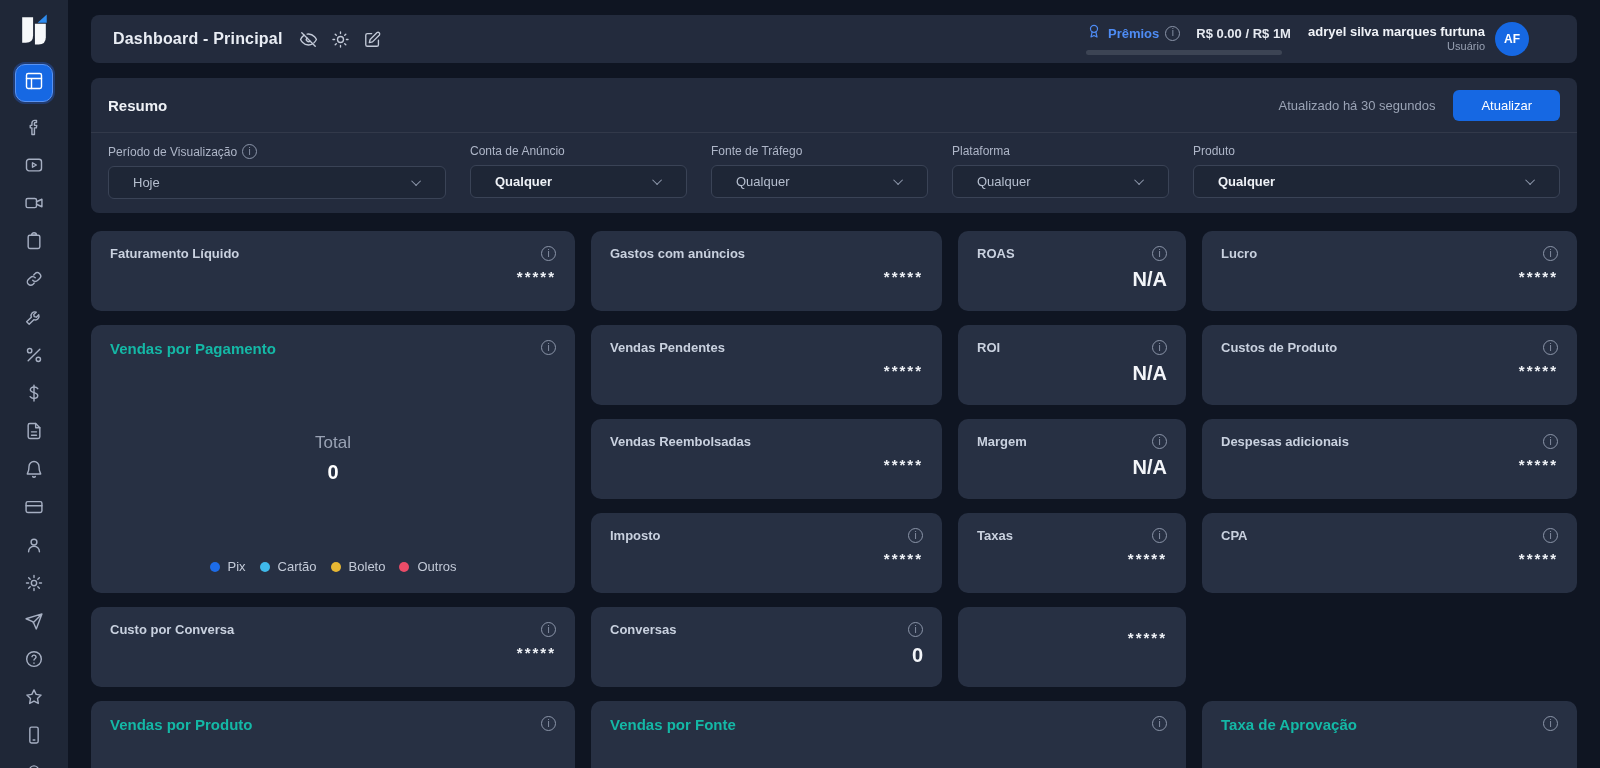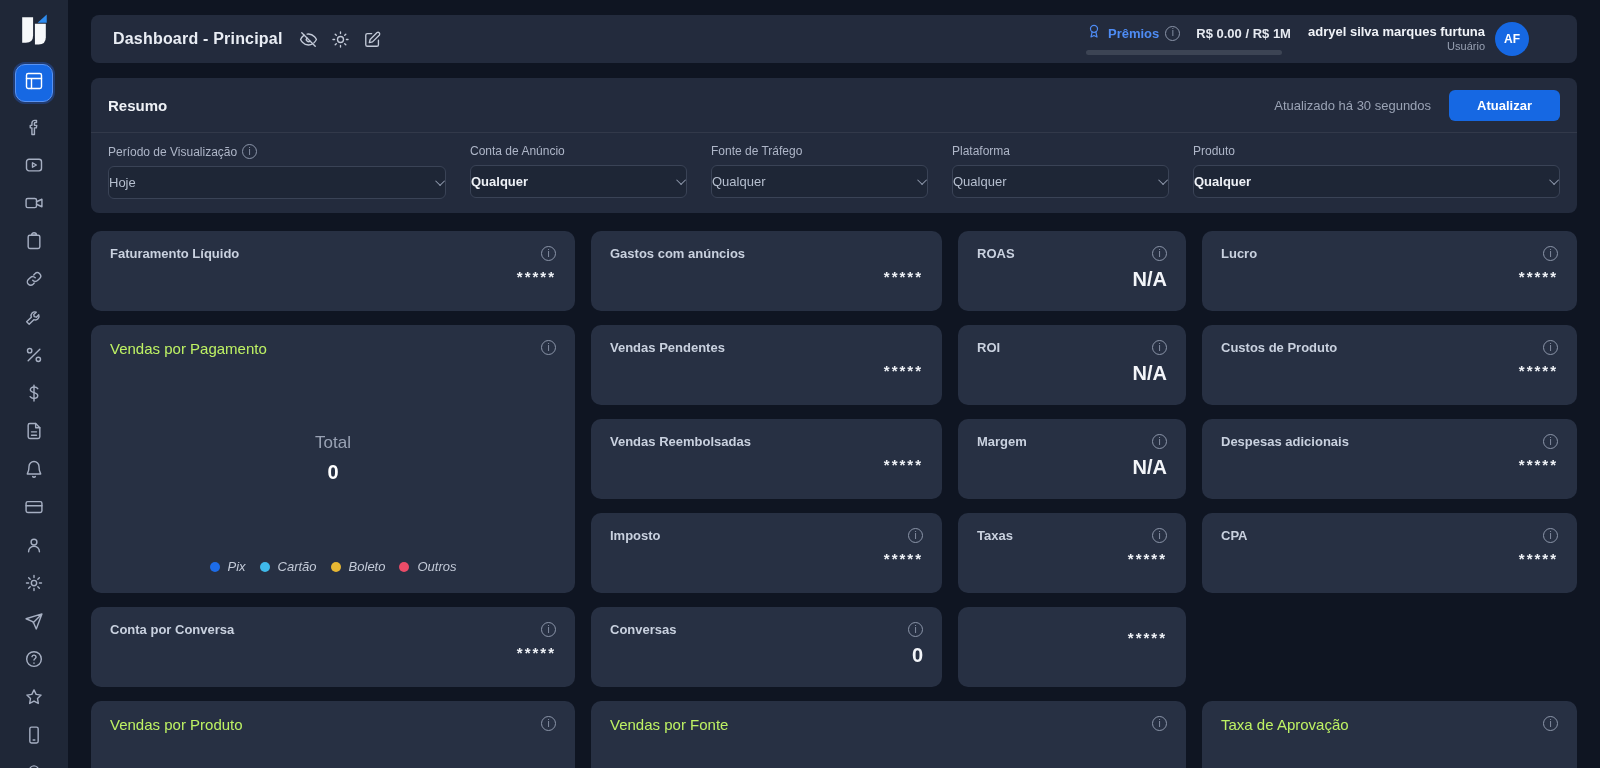--- a/index.html
+++ b/index.html
@@ -36,46 +36,46 @@
   .user-name { font-size:13px; font-weight:700; color:#f0f3f8; white-space:nowrap; }
   .user-role { font-size:11px; color:#97a0b2; }
   .avatar { margin-left:10px; width:34px; height:34px; border-radius:50%; display:flex; align-items:center; justify-content:center; font-size:12px; font-weight:700; color:#fff; cursor:pointer; flex:0 0 auto; }
 
   
   .panel { position:absolute; left:91px; top:78px; width:1486px; height:135px; background:#232b3d; border-radius:8px; }
   .panel-head { height:55px; display:flex; align-items:center; padding:0 17px; border-bottom:1px solid rgba(255,255,255,.07); }
   .panel-title { font-size:15px; font-weight:700; color:#eef1f6; }
   .panel-right { margin-left:auto; display:flex; align-items:center; gap:18px; }
   .updated { font-size:13px; color:#9aa3b5; }
-  .btn-refresh { height:31px; padding:0 28px; border:none; border-radius:6px; color:#fff; font-size:13px; font-weight:700; font-family:inherit; cursor:pointer; }
+  .btn-refresh { height:31px; padding:0 28px; border:none; border-radius:6px; color:#fff; font-size:13px; font-weight:400; font-family:inherit; cursor:pointer; }
   .filters { display:flex; gap:24px; padding:11px 17px 0 17px; }
   .filter-label { display:flex; align-items:center; gap:5px; font-size:12px; color:#aeb6c8; margin-bottom:7px; }
-  .filter-select { height:33px; background:#1e2636; border:1px solid #3a4356; border-radius:6px; display:flex; align-items:center; padding:0 0; cursor:pointer; }
+  .filter-select { height:33px; background:#1e2636; border:1px solid #3a4356; border-radius:6px; display:flex; align-items:center; padding:0 24px; cursor:pointer; }
   .filter-value { font-size:13px; color:#b6bfcf; }
   .filter-value.sel { font-weight:700; color:#eef1f6; }
   .chev { margin-left:auto; width:7px; height:7px; border-left:1.6px solid #8f99ad; border-bottom:1.6px solid #8f99ad; transform:rotate(-45deg) translateY(-2px); }
 
   
   .info { width:15px; height:15px; border:1.3px solid #8b95a9; border-radius:50%; color:#8b95a9; display:inline-flex; align-items:center; justify-content:center; font-size:10px; font-style:normal; cursor:pointer; flex:0 0 auto; }
   .info::after { content:"i"; line-height:1; }
 
   
   .grid { position:absolute; left:91px; top:231px; width:1486px; display:grid; grid-template-columns:484px 351px 228px 1fr; grid-auto-rows:80px; column-gap:16px; row-gap:14px; }
   .card { background:#273043; border-radius:10px; padding:15px 19px; overflow:hidden;text-align:right; }
   .card-head { display:flex; align-items:flex-start; justify-content:space-between; gap:8px; }
   .card-title { font-size:13px; font-weight:700; color:#c9d1df; }
   .card-value { margin-top:7px; font-size:15px; font-weight:700; color:#eef1f6; letter-spacing:2px; }
   .card-value.big { font-size:20px; letter-spacing:0; color:#f3f5f9; }
-  .card-title-lg { font-size:15px; font-weight:400; color:#bef264; }
+  .card-title-lg { font-size:15px; font-weight:700; color:#14b8a6; }
 
   .chart-card { position:relative; display:flex; flex-direction:column; }
   .chart-center { flex:1; display:flex; flex-direction:column; align-items:center; justify-content:center; gap:8px; }
   .chart-total-label { font-size:17px; color:#9aa3b5; }
   .chart-total-value { font-size:20px; font-weight:700; color:#ffffff; }
-  .legend { display:flex; justify-content:center; gap:14px; padding-bottom:4px;font-style:italic; }
+  .legend { display:flex; justify-content:center; gap:14px; padding-bottom:4px; }
   .legend-item { display:flex; align-items:center; gap:8px; font-size:13px; color:#c3cad8; }
   .dot { width:10px; height:10px; border-radius:50%; }
 
   .span-rows { grid-row:span 3; }
   .col2-span2 { grid-column:2 / span 2; }
 </style>
 </head>
 <body>
 
 <div class="app">
@@ -420,21 +420,21 @@
 
     <div class="card">
       <div class="card-head">
           <span class="card-title">CPA</span>
           <span class="info"></span>
         </div>
       <div class="card-value">*****</div>
     </div>
     <div class="card">
       <div class="card-head">
-          <span class="card-title">Conta por Conversa</span>
+          <span class="card-title">Custo por Conversa</span>
           <span class="info"></span>
         </div>
       <div class="card-value">*****</div>
     </div>
     <div class="card">
       <div class="card-head">
           <span class="card-title">Conversas</span>
           <span class="info"></span>
         </div>
       <div class="card-value big">0</div>

